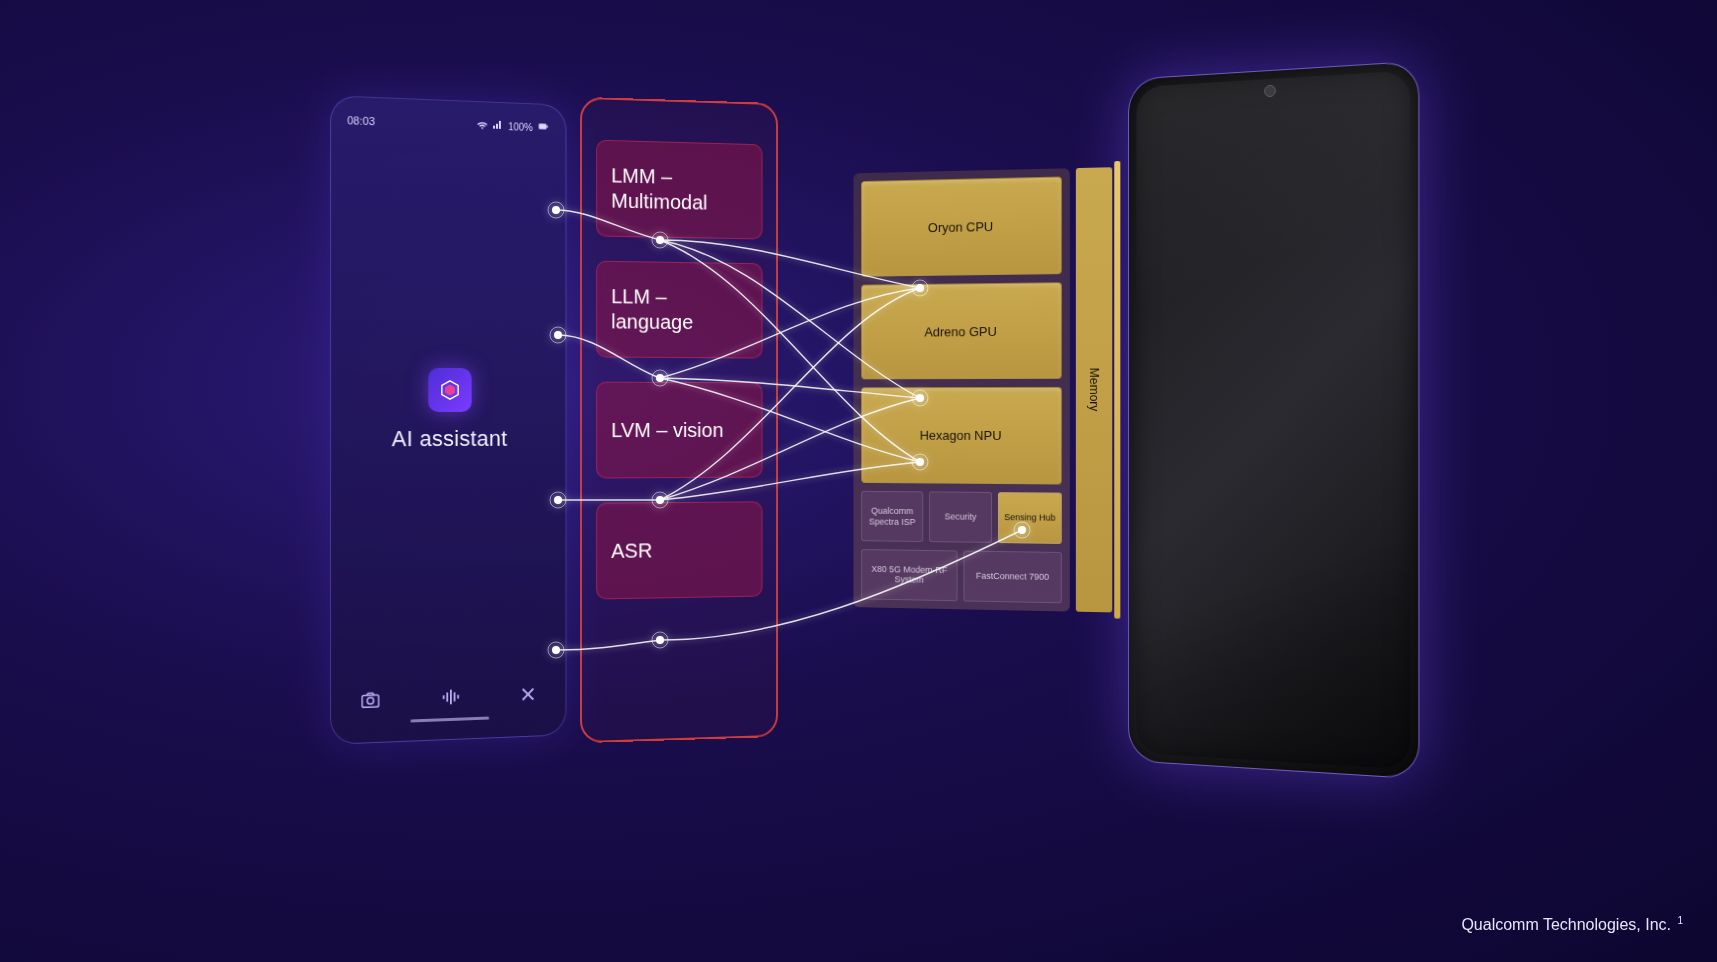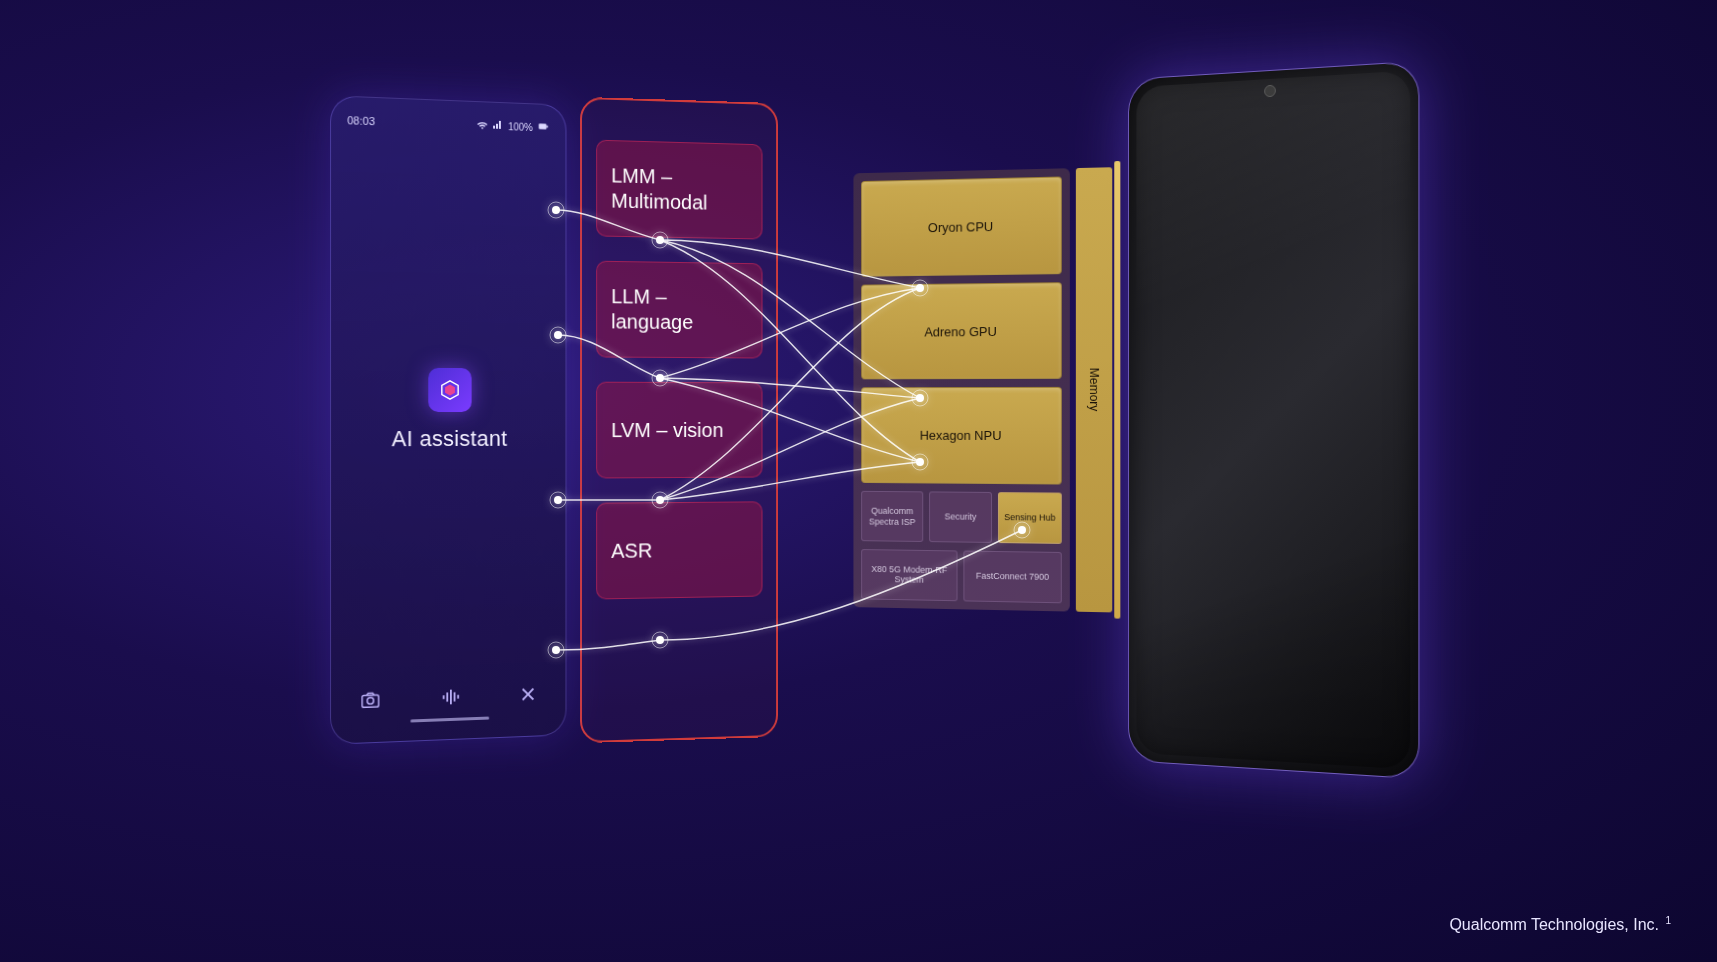--- a/index.html
+++ b/index.html
@@ -134,21 +134,21 @@
     content:""; position:absolute; top:14px; left:50%; transform:translateX(-50%);
     width:10px; height:10px; background:#333; border-radius:50%; border:1px solid #555;
   }
   .phone-body::after {
     content:""; position:absolute; inset:8px; border-radius:28px;
     background: linear-gradient(160deg, rgba(255,255,255,0.06) 0%, transparent 30%, transparent 70%, rgba(0,0,0,0.4) 100%);
   }
 
   
   .footer {
-    position:absolute; right:46px; bottom:28px;
+    position:absolute; right:34px; bottom:28px;
     color:#e8e5ff; font-size:16px; font-weight:300;
   }
   .footer sup { font-size:10px; margin-left:2px; }
 
   
   svg.connectors { position:absolute; inset:0; width:100%; height:100%; pointer-events:none; }
   .node { fill:#fff; filter: drop-shadow(0 0 6px rgba(255,255,255,0.9)); }
   .node-ring { fill:none; stroke:rgba(255,255,255,0.5); stroke-width:1; }
   .wire { fill:none; stroke:rgba(255,255,255,0.85); stroke-width:1.4; filter: drop-shadow(0 0 3px rgba(255,255,255,0.5)); }
 </style>

